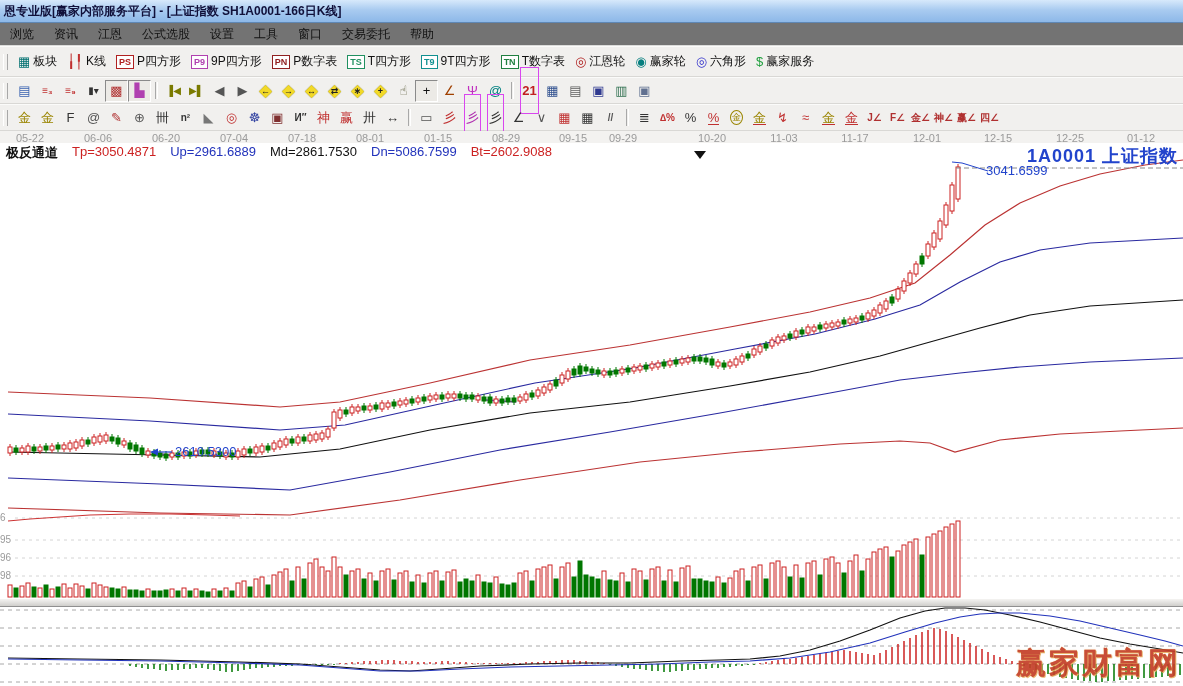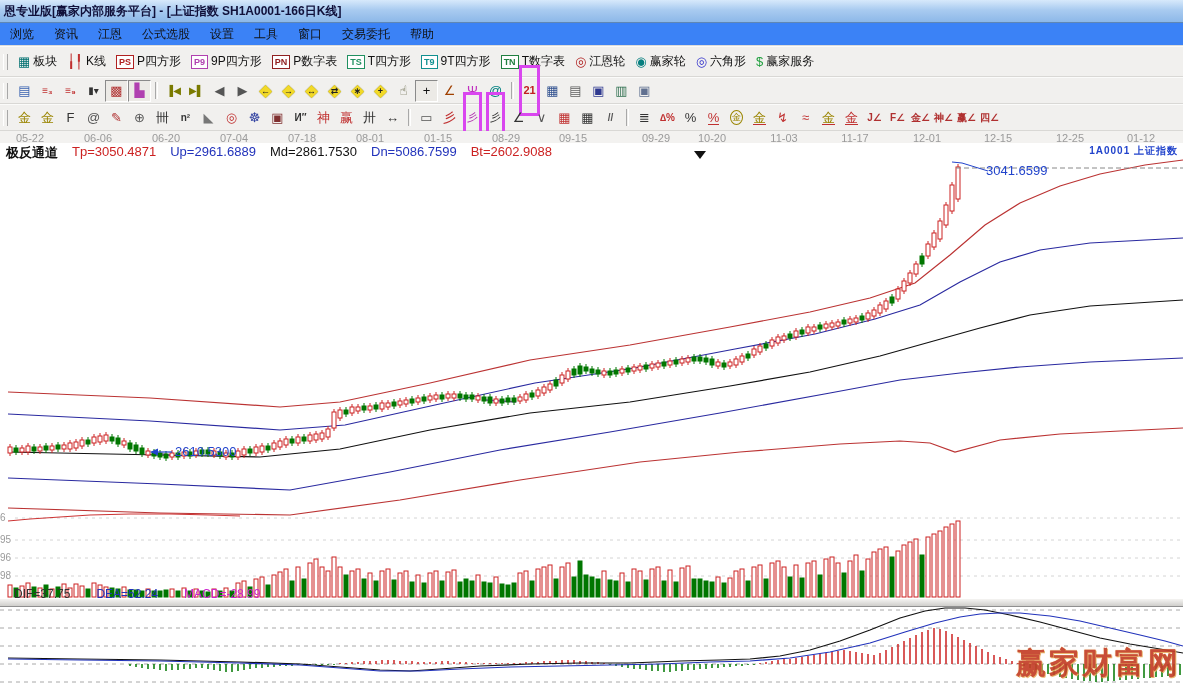--- a/index.html
+++ b/index.html
@@ -2,49 +2,49 @@
 <html><head>
 <meta charset="utf-8">
 <style>
   html,body{margin:0;padding:0;}
   body{width:1183px;height:686px;overflow:hidden;position:relative;background:#fff;
        font-family:"Liberation Sans","DejaVu Sans",sans-serif;font-size:12px;
        -webkit-font-smoothing:antialiased;}
   .titlebar{height:22px;background:linear-gradient(#d7e9fb,#a9cbf0 45%,#8db8e8);
     border-bottom:1px solid #5f87b4;display:flex;align-items:center;padding-left:4px;
     font-size:12px;font-weight:bold;color:#10103a;}
-  .menubar{height:22px;background:#3b82f6;border-bottom:1px solid #dcdcda;display:flex;align-items:center;color:#111;}
+  .menubar{height:22px;background:#737373;border-bottom:1px solid #dcdcda;display:flex;align-items:center;color:#111;}
   .menubar .mi{padding:2px 10px;cursor:default;}
   .tb{background:#f1f0ee;display:flex;align-items:center;border-bottom:1px solid #d9d8d5;border-top:1px solid #fbfbfa;}
   #toolbar-main{height:29px;}
   #toolbar-nav{height:25px;}
   #toolbar-draw{height:25px;}
   .drag{width:3px;height:16px;border-left:1px solid #fff;border-right:1px solid #a8a8a8;margin:0 5px 0 3px;}
   .tsep{width:1px;height:17px;border-left:1px solid #a8a8a8;border-right:1px solid #fff;margin:0 4px;}
   .tbtn{display:flex;align-items:center;gap:3px;padding:1px 4px;border:1px solid transparent;height:20px;cursor:default;}
   .glyph{font-size:13px;line-height:13px;}
   .badge{font-size:9px;font-weight:bold;line-height:10px;padding:1px 2px;background:#fefefe;border:1px solid;}
   .tlabel{font-size:12px;color:#111;white-space:nowrap;}
   .ibtn{width:21px;height:20px;display:flex;align-items:center;justify-content:center;
     border:1px solid transparent;cursor:default;position:relative;font-size:13px;}
   .ibtn.pressed{border-color:#8a8a8a #ffffff #ffffff #8a8a8a;background:#eceae6;}
   .ibtn .dbg{color:#f2d928;font-size:17px;position:absolute;text-shadow:0 0 1px #6b6200;}
   .ibtn .dch{position:relative;font-size:9px;color:#222;font-weight:bold;}
   .ibtn .small{font-size:10px;font-weight:bold;}
   .ibtn .ul{border-bottom:1px solid #c03030;}
   .ibtn .circ{border:1px solid #9a8500;border-radius:50%;padding:0 1px;font-size:9px;}
-  .ibtn .box{border:3px solid #d946ef;padding:16px 1px;font-size:11px;}
+  .ibtn .box{border:1px solid #d946ef;padding:16px 1px;font-size:13px;}
   .datebar{height:16px;background:#f3f2f0;border-bottom:1px solid #cfcecb;position:relative;color:#9a9a9a;font-size:11px;}
   .datebar span{position:absolute;top:1px;transform:translateX(-50%);}
   #chart{position:absolute;left:0;top:143px;width:1183px;height:543px;background:#fff;}
   #cv{position:absolute;left:0;top:0;}
   .ov{position:absolute;white-space:nowrap;}
   #ind-header{left:6px;top:1px;display:flex;gap:14px;font-size:13px;}
   #ind-name{font-weight:bold;color:#111;}
-  #symbol{right:5px;top:1px;color:#2244cc;font-weight:bold;font-size:10px;letter-spacing:1px;}
+  #symbol{right:5px;top:1px;color:#2244cc;font-weight:bold;font-size:18px;letter-spacing:1px;}
   #callout-high{left:986px;top:20px;color:#2244cc;font-size:13px;}
   #callout-mid{left:175px;top:301px;color:#2244cc;font-size:13px;}
   #macd-labels{left:14px;top:444px;display:flex;gap:26px;font-size:12px;}
   .vol-lab{left:0;width:14px;overflow:hidden;color:#9a9a9a;font-size:10px;}
   #splitter{position:absolute;left:0;top:455px;width:1183px;height:7px;
     background:linear-gradient(#f5f4f2,#cfcecb);border-top:1px solid #fff;border-bottom:1px solid #8f8f8f;}
   #watermark{right:2px;top:500px;font-family:"DejaVu Serif","Liberation Serif",serif;
     font-size:30px;font-weight:bold;color:#c4402a;letter-spacing:3px;opacity:.93;
     text-shadow:0 0 1px #e2953a, 1px 1px 0 #e8b36a;}
 </style>
@@ -345,21 +345,21 @@
 <div class="datebar" id="datebar">
     <span style="left: 30px; text-decoration: underline;">05-22</span>
     <span style="left: 98px;">06-06</span>
     <span style="left: 166px;">06-20</span>
     <span style="left: 234px;">07-04</span>
     <span style="left: 302px;">07-18</span>
     <span style="left: 370px;">08-01</span>
     <span style="left: 438px;">01-15</span>
     <span style="left: 506px;">08-29</span>
     <span style="left: 573px;">09-15</span>
-    <span style="left: 656px;">09-29</span>
+    <span style="left: 623px;">09-29</span>
     <span style="left: 712px;">10-20</span>
     <span style="left: 784px;">11-03</span>
     <span style="left: 855px;">11-17</span>
     <span style="left: 927px;">12-01</span>
     <span style="left: 998px;">12-15</span>
     <span style="left: 1070px;">12-25</span>
     <span style="left: 1141px;">01-12</span>
   </div>
 
 <div id="chart">
@@ -1049,25 +1049,20 @@
       <span style="color: rgb(34, 51, 187);">Up=2961.6889</span>
       <span style="color: rgb(17, 17, 17);">Md=2861.7530</span>
       <span style="color: rgb(34, 51, 187);">Dn=5086.7599</span>
       <span style="color: rgb(204, 34, 34);">Bt=2602.9088</span>
     </div>
 
   <div class="ov" id="symbol">1A0001  上证指数</div>
   <div class="ov" id="callout-high">3041.6599</div>
   <div class="ov" id="callout-mid">2610.5300</div>
 
-  <div class="ov" id="macd-labels">
-      <span style="color: rgb(51, 51, 51);">DIF=37.75</span>
-      <span style="color: rgb(34, 51, 187);">DEA=52.24</span>
-      <span style="color: rgb(204, 34, 204);">MACD=-28.99</span>
-    </div>
 
   <div id="splitter" able="true"></div>
 
   <div class="ov" id="watermark">赢家财富网</div>
 <div class="ov vol-lab" style="top: 369px;">6</div>
     <div class="ov vol-lab" style="top: 391px;">95</div>
     <div class="ov vol-lab" style="top: 409px;">96</div>
     <div class="ov vol-lab" style="top: 427px;">98</div>
   </div>
 

